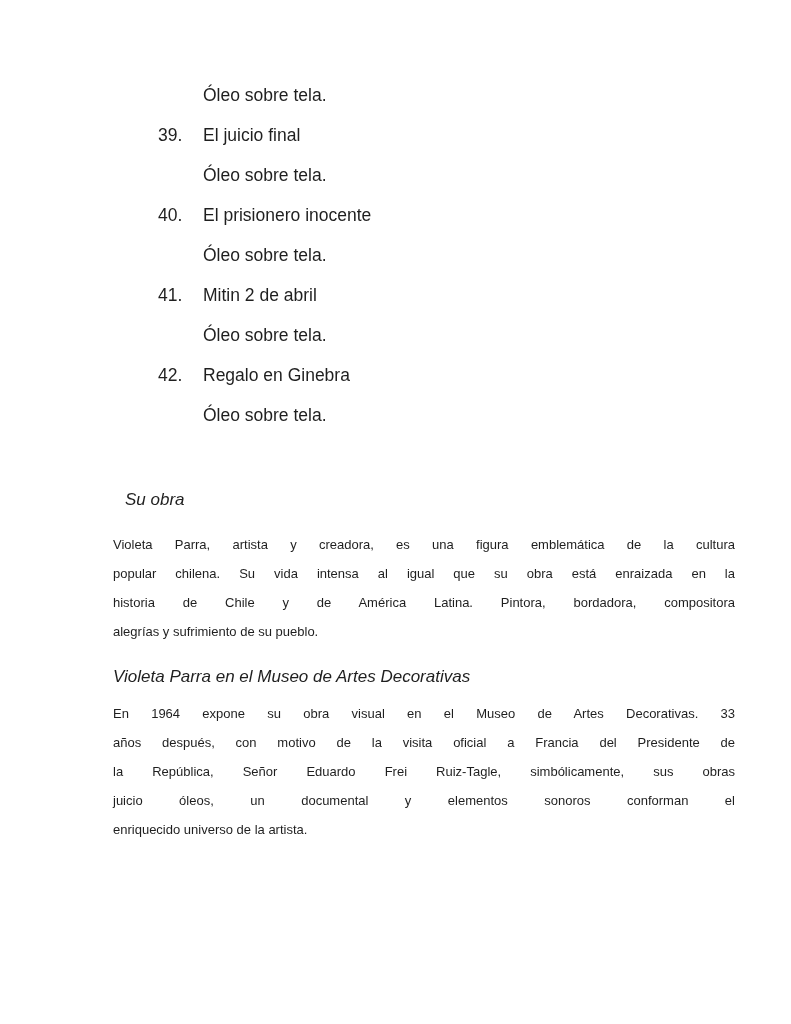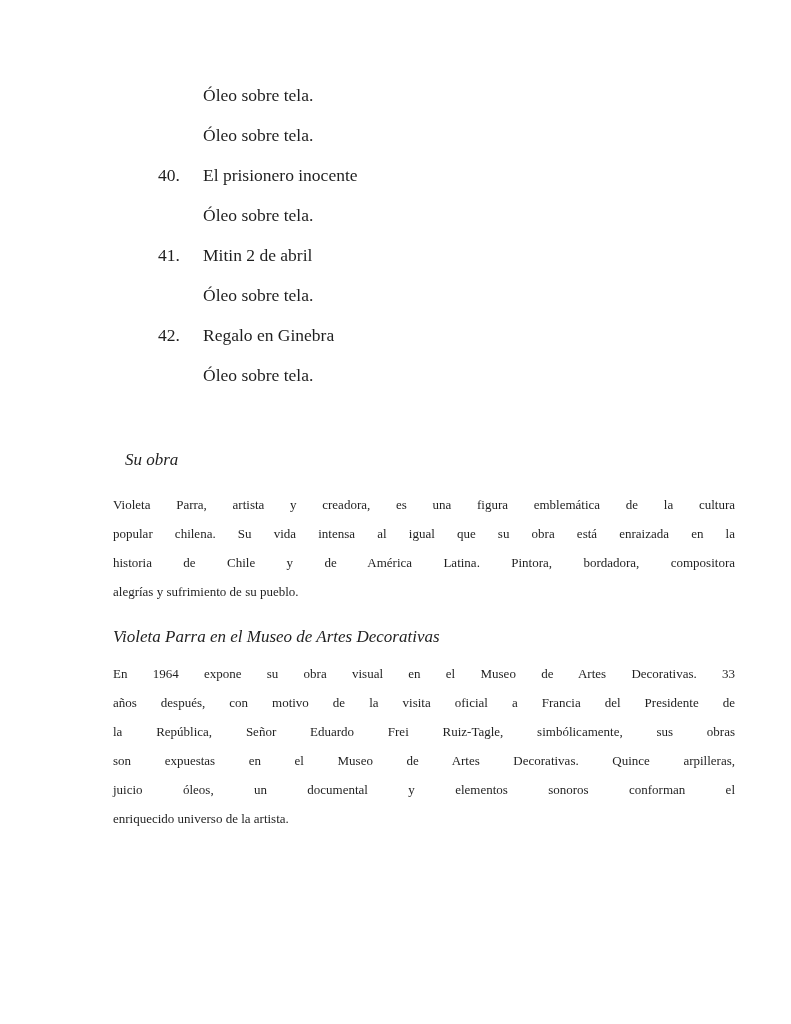--- a/index.html
+++ b/index.html
@@ -7,21 +7,21 @@
     padding: 0;
     background: #ffffff;
   }
   .page {
     position: relative;
     width: 791px;
     height: 1024px;
     box-sizing: border-box;
     background: #ffffff;
     color: #1f1f1f;
-    font-family: Liberation Serif, serif;
+    font-family: Liberation Sans, sans-serif;
     padding: 75px 56px 0 113px;
     overflow: hidden;
   }
   
   .catalog {
     font-size: 17.5px;
   }
   .cat-line {
     line-height: 40px;
     height: 40px;
@@ -67,20 +67,24 @@
 </style>
 </head>
 <body>
 
 <div class="page">
 
   <div class="catalog">
 
     <div class="cat-line medium-line">Óleo sobre tela.</div>
 
+    <div class="cat-line item-line">
+      <span class="item-num">39.</span>
+      <span class="item-title">El juicio final</span>
+    </div>
     <div class="cat-line medium-line">Óleo sobre tela.</div>
 
     <div class="cat-line item-line">
       <span class="item-num">40.</span>
       <span class="item-title">El prisionero inocente</span>
     </div>
     <div class="cat-line medium-line">Óleo sobre tela.</div>
 
     <div class="cat-line item-line">
       <span class="item-num">41.</span>
@@ -102,18 +106,17 @@
     <span class="pline">popular chilena. Su vida intensa al igual que su obra está enraizada en la</span>
     <span class="pline">historia de Chile y de América Latina. Pintora, bordadora, compositora</span>
     <span class="pline last-line">alegrías y sufrimiento de su pueblo.</span>
   </p>
 
   <h3 class="section-heading h-museo">Violeta Parra en el Museo de Artes Decorativas</h3>
   <p class="para">
     <span class="pline">En 1964 expone su obra visual en el Museo de Artes Decorativas. 33</span>
     <span class="pline">años después, con motivo de la visita oficial a Francia del Presidente de</span>
     <span class="pline">la República, Señor Eduardo Frei Ruiz-Tagle, simbólicamente, sus obras</span>
-    <span class="pline">son expuestas en el Museo de Artes Decorativas. Quince arpilleras,</span>
     <span class="pline">juicio óleos, un documental y elementos sonoros conforman el</span>
     <span class="pline last-line">enriquecido universo de la artista.</span>
   </p>
 
 </div>
 
 </body></html>

